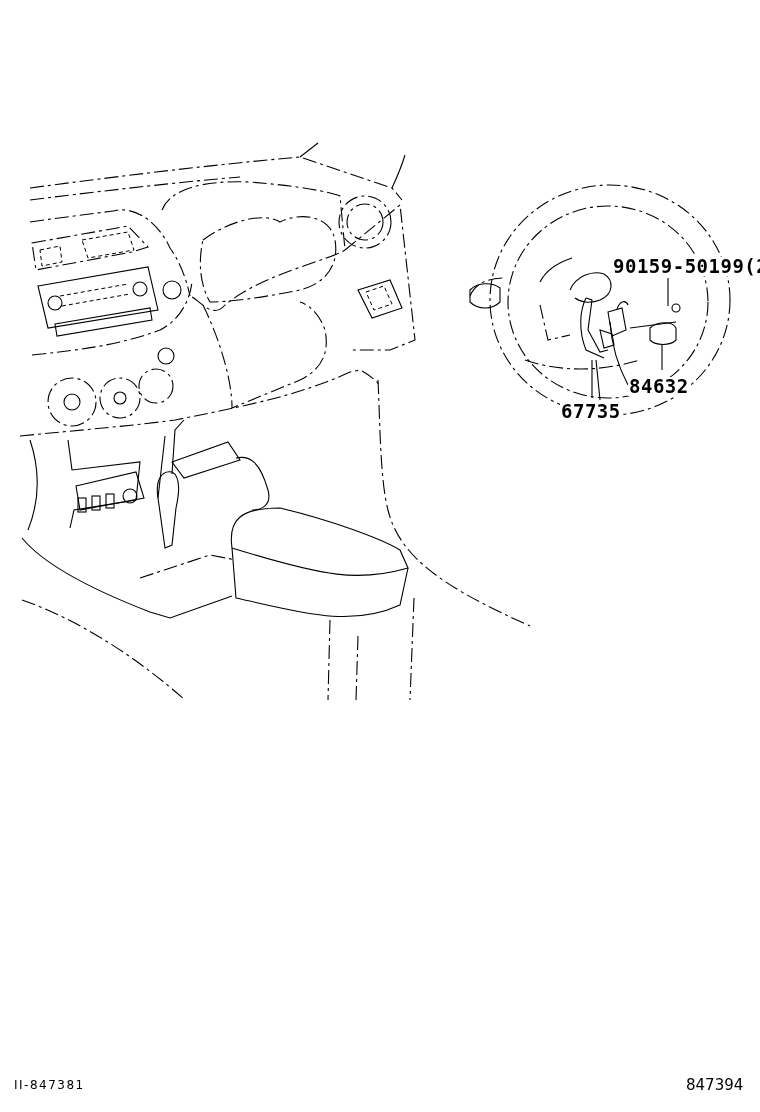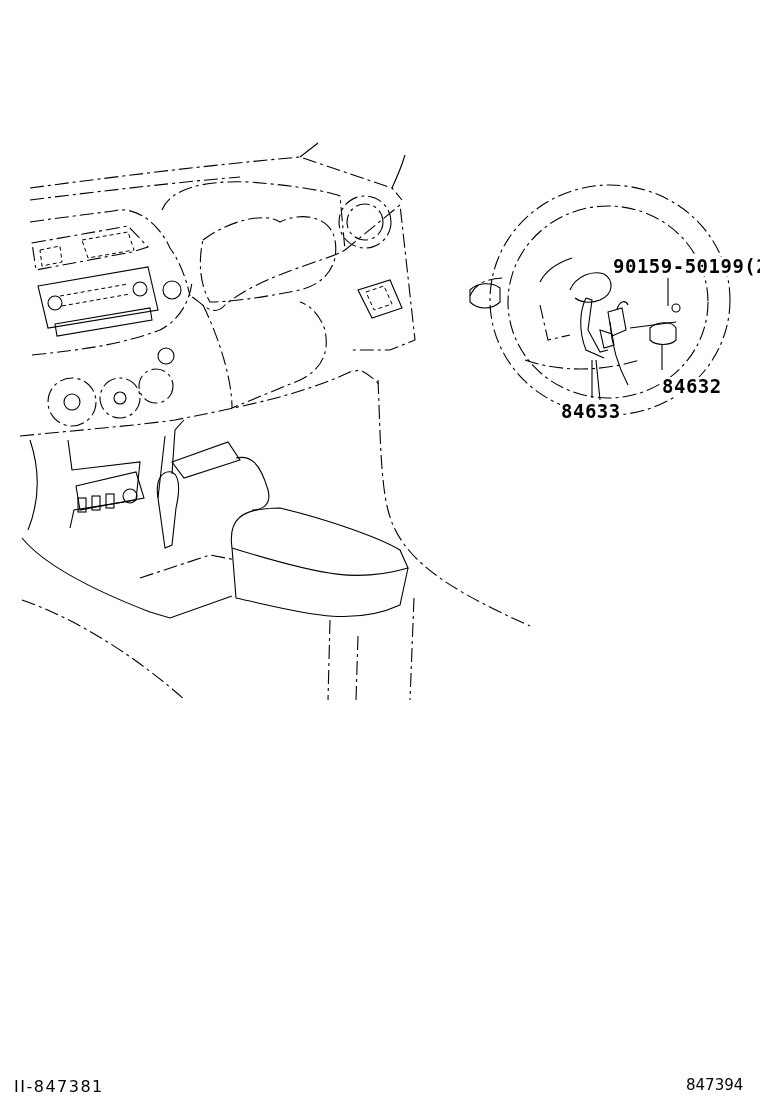--- a/index.html
+++ b/index.html
@@ -1,20 +1,20 @@
 <!DOCTYPE html>
 <html><head>
 <meta charset="utf-8">
 <style>
   html, body { margin:0; padding:0; background:#ffffff; }
   body { width:760px; height:1112px; position:relative; overflow:hidden; font-family:"DejaVu Sans Mono","Liberation Mono",monospace; }
   #diagram { position:absolute; left:0; top:0; width:760px; height:1112px; }
   .callout { position:absolute; font-family:"DejaVu Sans Mono","Liberation Mono",monospace; font-weight:bold; font-size:19px; color:#000; letter-spacing:0.5px; line-height:1; white-space:nowrap; background:#fff; padding:0 1px; }
   .footer { position:absolute; font-family:"DejaVu Sans","Liberation Sans",sans-serif; color:#000; line-height:1; }
-  #footer-left { left:14px; top:1079px; font-size:16px; letter-spacing:1.5px; }
+  #footer-left { left:14px; top:1079px; font-size:12px; letter-spacing:1.5px; }
   #footer-right { left:686px; top:1078px; font-size:15px; }
   svg .l { fill:none; stroke:#000; stroke-width:1.1; }
   svg .d { fill:none; stroke:#000; stroke-width:1.1; stroke-dasharray:14 4 3 4; }
   svg .dd { fill:none; stroke:#000; stroke-width:1; stroke-dasharray:4 3; }
 </style>
 </head>
 <body>
 
 <svg id="diagram" viewBox="0 0 760 1112" xmlns="http://www.w3.org/2000/svg">
 
@@ -101,17 +101,17 @@
 
     <path class="l" d="M668,278 L668,306"></path>
     <path class="l" d="M662,344 L662,370"></path>
     <path class="l" d="M610,322 C612,350 620,370 628,385"></path>
     <path class="l" d="M592,360 L592,398"></path>
     <path class="l" d="M596,360 L600,400"></path>
   </g>
 </svg>
 
 <div class="callout" style="left:612px; top:257px;">90159-50199(2)</div>
-<div class="callout" style="left:661px; top:377px;text-align:center;">84632</div>
-<div class="callout" style="left:560px; top:402px;">84633</div>
+<div class="callout" style="left:628px; top:377px;text-align:center;">84632</div>
+<div class="callout" style="left:560px; top:402px;">67735</div>
 
 <div id="footer-left" class="footer">II-847381</div>
 <div id="footer-right" class="footer">847394</div>
 
 </body></html>

